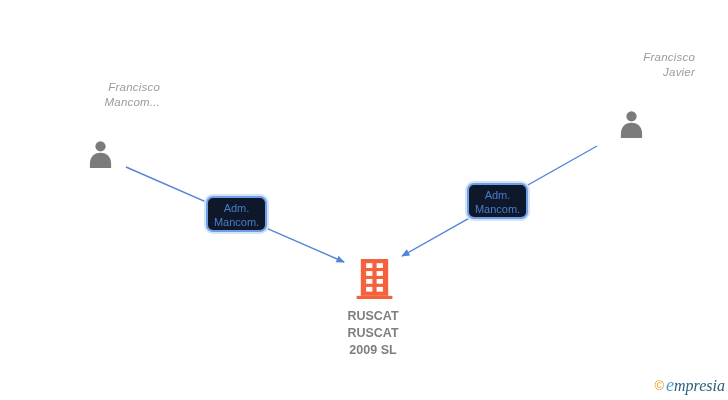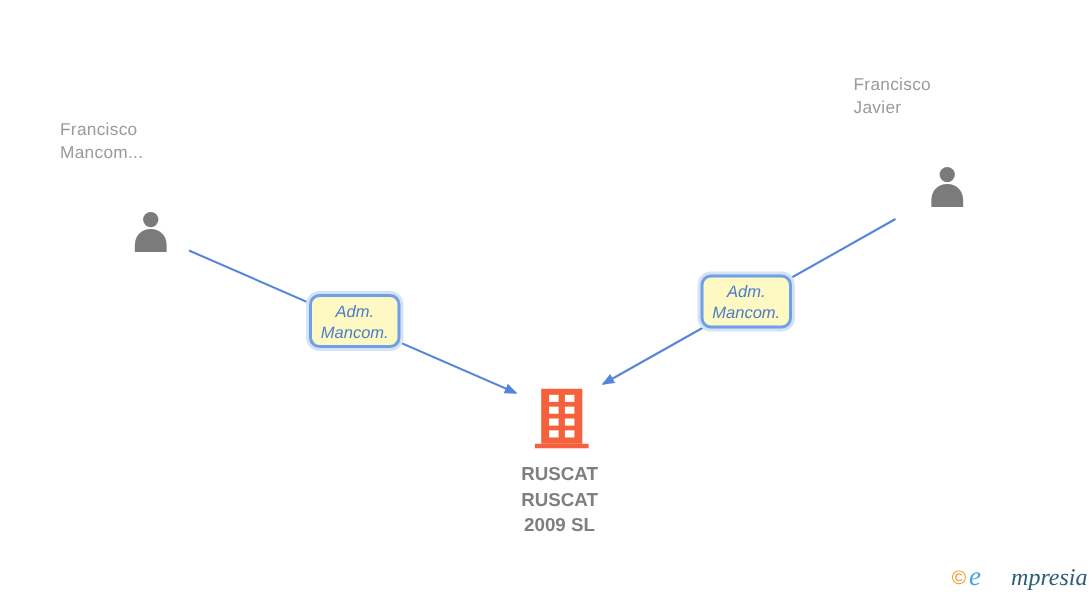--- a/index.html
+++ b/index.html
@@ -1,53 +1,52 @@
 <!DOCTYPE html>
 <html><head>
 <meta charset="utf-8">
 <style>
   html,body{margin:0;padding:0;background:#ffffff;}
   .canvas{
     position:relative;width:728px;height:400px;background:#ffffff;overflow:hidden;
     font-family:"Liberation Sans",sans-serif;
   }
   .edges-svg{position:absolute;left:0;top:0;width:728px;height:400px;z-index:1;}
-  .node{position:absolute;text-align:left;z-index:2;}
+  .node{position:absolute;text-align:right;z-index:2;font-style:italic;}
   .person-name{
     font-size:11.5px;line-height:15px;color:#9b9b9b;letter-spacing:0.2px;
   }
   .person-name span{display:block;}
   .person-icon-wrap{position:absolute;z-index:2;}
   .company-icon-wrap{position:absolute;z-index:2;}
   .company-name{
     position:absolute;z-index:2;text-align:center;
     font-size:12.5px;font-weight:bold;line-height:17px;color:#7f7f7f;
   }
   .company-name span{display:block;}
   .edge-label{
     position:absolute;z-index:3;box-sizing:border-box;
     width:61px;height:36px;
-    background:#fef9c3;
+    background:#0f172a;
     border:2px solid #6f9fe6;
     border-radius:7px;
     box-shadow:0 0 0 2px #d4e4f6;
     text-align:center;
     font-size:11px;line-height:14px;color:#4a7cc9;
     padding-top:3px;
-    font-style:italic;
   }
   .edge-label span{display:block;}
   .watermark{
     position:absolute;right:3px;bottom:5px;z-index:2;
     font-family:"Liberation Serif",serif;font-style:italic;
     font-size:16px;line-height:18px;white-space:nowrap;
   }
   .wm-copy{color:#f7941d;font-style:normal;font-family:"Liberation Sans",sans-serif;font-size:13px;vertical-align:1px;margin-right:2px;}
   .wm-initial{color:#4aa3d8;font-size:18px;}
-  .wm-rest{color:#2b5f78;margin-left:20px;}
+  .wm-rest{color:#2b5f78;}
 </style>
 </head>
 <body>
 
 <div class="canvas">
 
   <svg class="edges-svg" viewBox="0 0 728 400">
     <defs>
       <marker id="arrow" markerWidth="9" markerHeight="7" refX="7.5" refY="3.5" orient="auto" markerUnits="userSpaceOnUse">
         <path d="M0,0 L8.5,3.5 L0,7 z" fill="#5585d8"></path>

